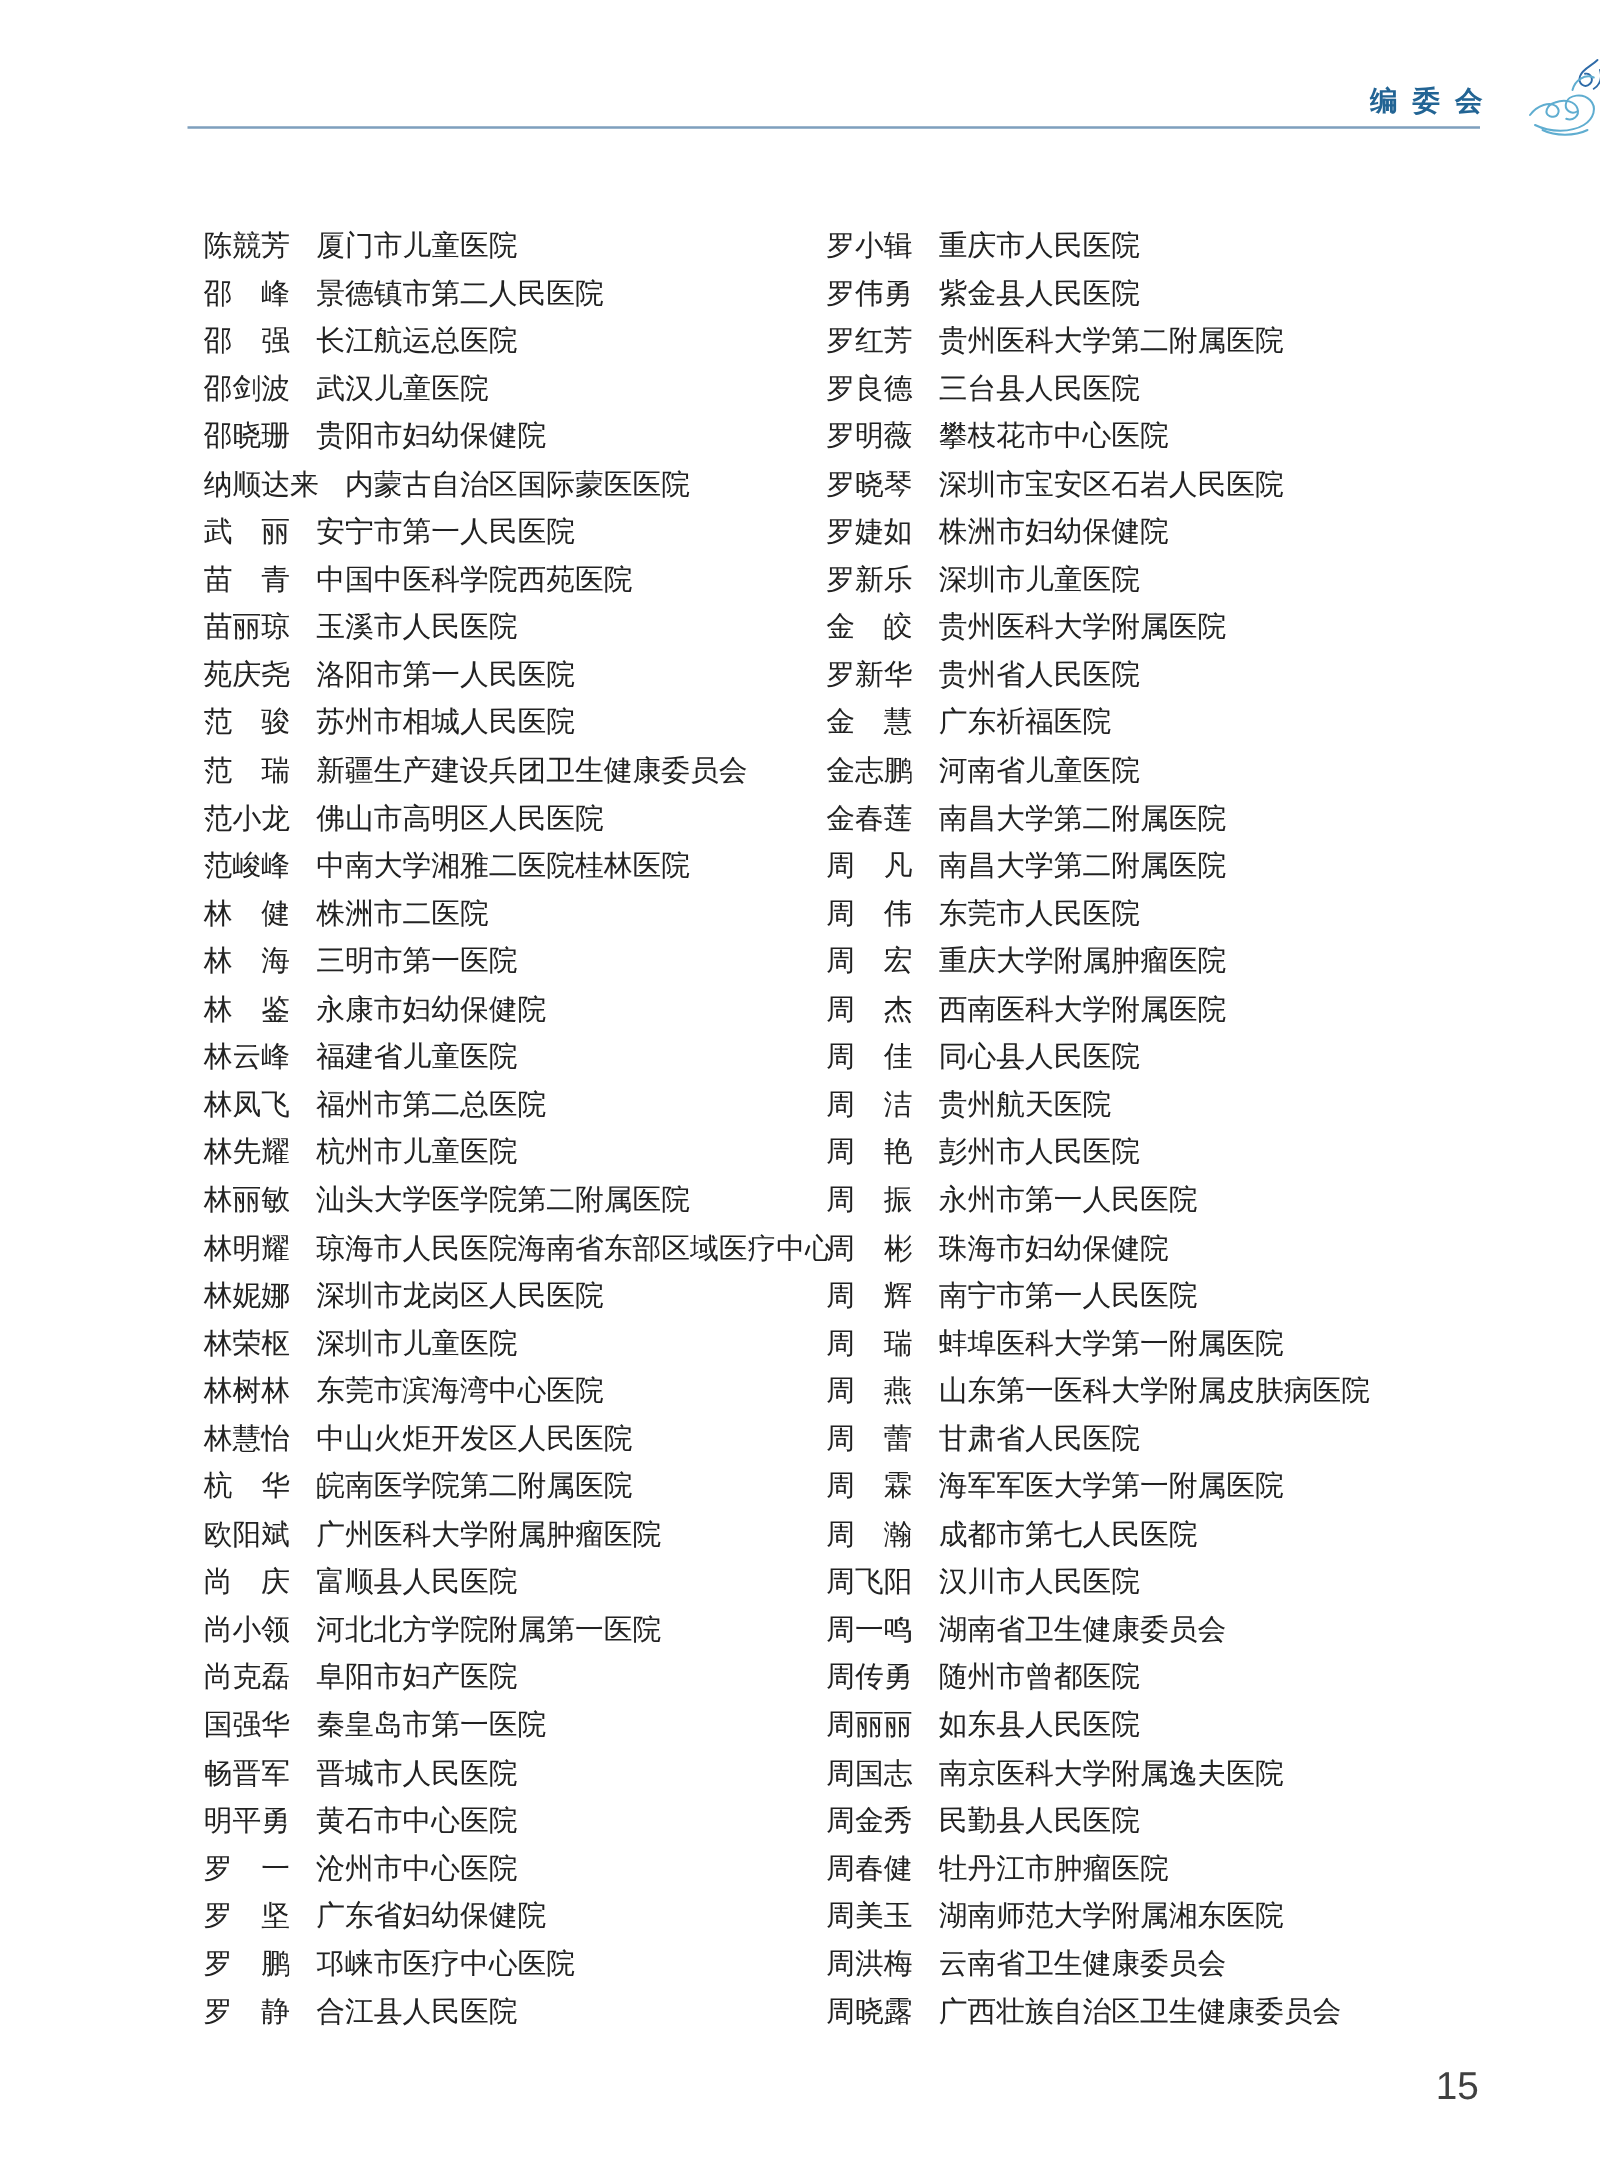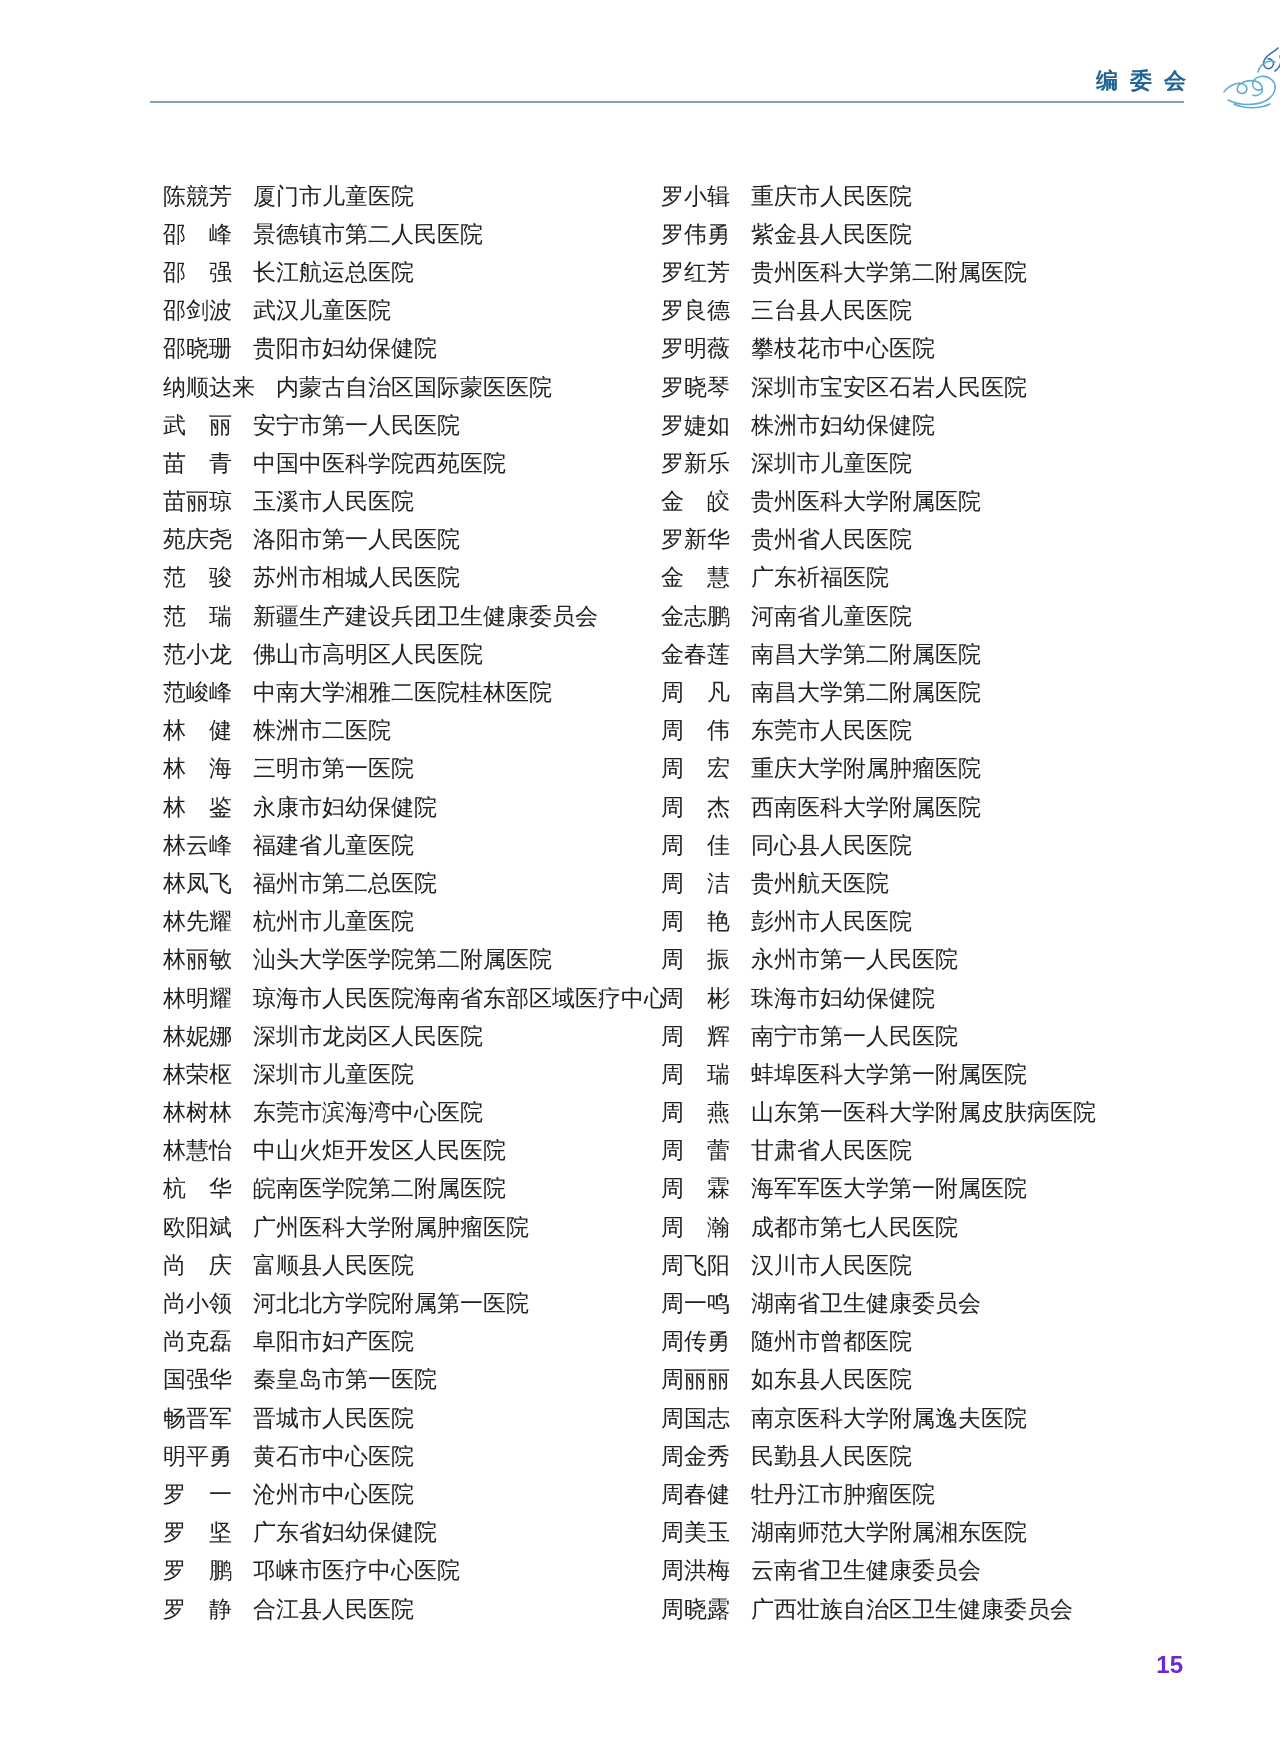--- a/index.html
+++ b/index.html
@@ -57,23 +57,22 @@
     color:#222222;
   }
   .member-org{
     color:#222222;
   }
   
   .page-number{
     position:absolute;
     top:1651px;right:97px;
     font-family:"Liberation Sans", sans-serif;
-    font-size:24px;
-    color:#6d28d9;
-    font-weight:bold;
+    font-size:31px;
+    color:#404040;
   }
 </style>
 </head>
 <body>
 
 <div class="page">
 
   <div class="header-title">编委会</div>
 
   <div class="header-rule"></div>

